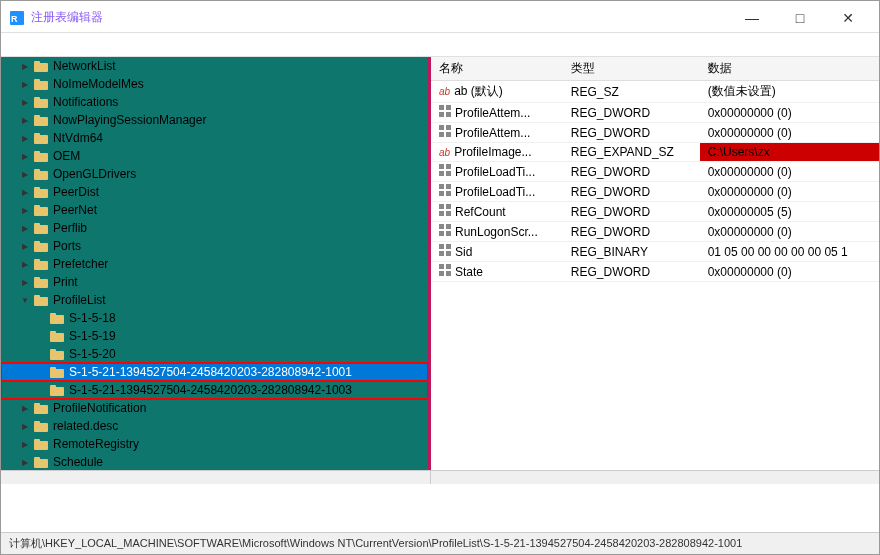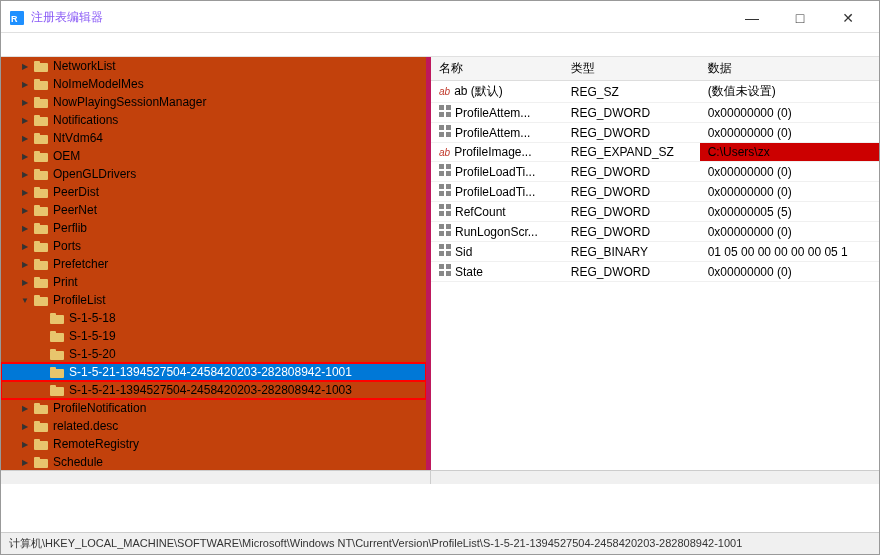--- a/index.html
+++ b/index.html
@@ -71,24 +71,24 @@
       color: #000;
       margin-top: 48px;
     }
     .main-content {
       display: flex;
       flex: 1;
       overflow: hidden;
     }
     .left-panel {
       width: 430px;
-      border-right: 5px solid #be185d;
+      border-right: 3px solid #be185d;
       overflow-y: auto;
       overflow-x: auto;
-      background: #c2410c;
+      background: #0f766e;
     }
     .right-panel {
       flex: 1;
       overflow-y: auto;
       overflow-x: auto;
       background: #fff;
     }
     .tree-item {
       display: flex;
       align-items: center;
@@ -228,30 +228,30 @@
             </svg>
             <span class="tree-label">NoImeModelMes</span>
           </div>
           <div class="tree-item">
             <span class="tree-indent"></span>
             <span class="tree-expand closed"></span>
             <svg width="16" height="16" viewBox="0 0 16 16" style="margin-right: 4px; flex-shrink: 0;">
               <rect x="1" y="5" width="14" height="9" rx="1" fill="#e8c56d"></rect>
               <rect x="1" y="3" width="6" height="3" rx="1" fill="#e8c56d"></rect>
             </svg>
+            <span class="tree-label">Notifications</span>
+          </div>
+          <div class="tree-item">
+            <span class="tree-indent"></span>
+            <span class="tree-expand closed"></span>
+            <svg width="16" height="16" viewBox="0 0 16 16" style="margin-right: 4px; flex-shrink: 0;">
+              <rect x="1" y="5" width="14" height="9" rx="1" fill="#e8c56d"></rect>
+              <rect x="1" y="3" width="6" height="3" rx="1" fill="#e8c56d"></rect>
+            </svg>
             <span class="tree-label">NowPlayingSessionManager</span>
-          </div>
-          <div class="tree-item">
-            <span class="tree-indent"></span>
-            <span class="tree-expand closed"></span>
-            <svg width="16" height="16" viewBox="0 0 16 16" style="margin-right: 4px; flex-shrink: 0;">
-              <rect x="1" y="5" width="14" height="9" rx="1" fill="#e8c56d"></rect>
-              <rect x="1" y="3" width="6" height="3" rx="1" fill="#e8c56d"></rect>
-            </svg>
-            <span class="tree-label">Notifications</span>
           </div>
           <div class="tree-item">
             <span class="tree-indent"></span>
             <span class="tree-expand closed"></span>
             <svg width="16" height="16" viewBox="0 0 16 16" style="margin-right: 4px; flex-shrink: 0;">
               <rect x="1" y="5" width="14" height="9" rx="1" fill="#e8c56d"></rect>
               <rect x="1" y="3" width="6" height="3" rx="1" fill="#e8c56d"></rect>
             </svg>
             <span class="tree-label">NtVdm64</span>
           </div>

